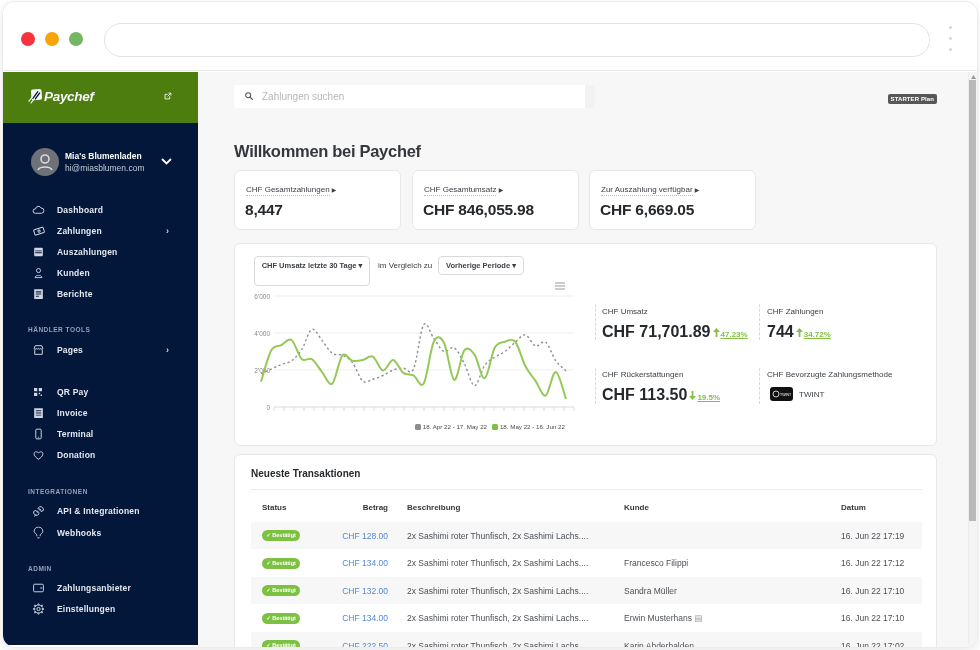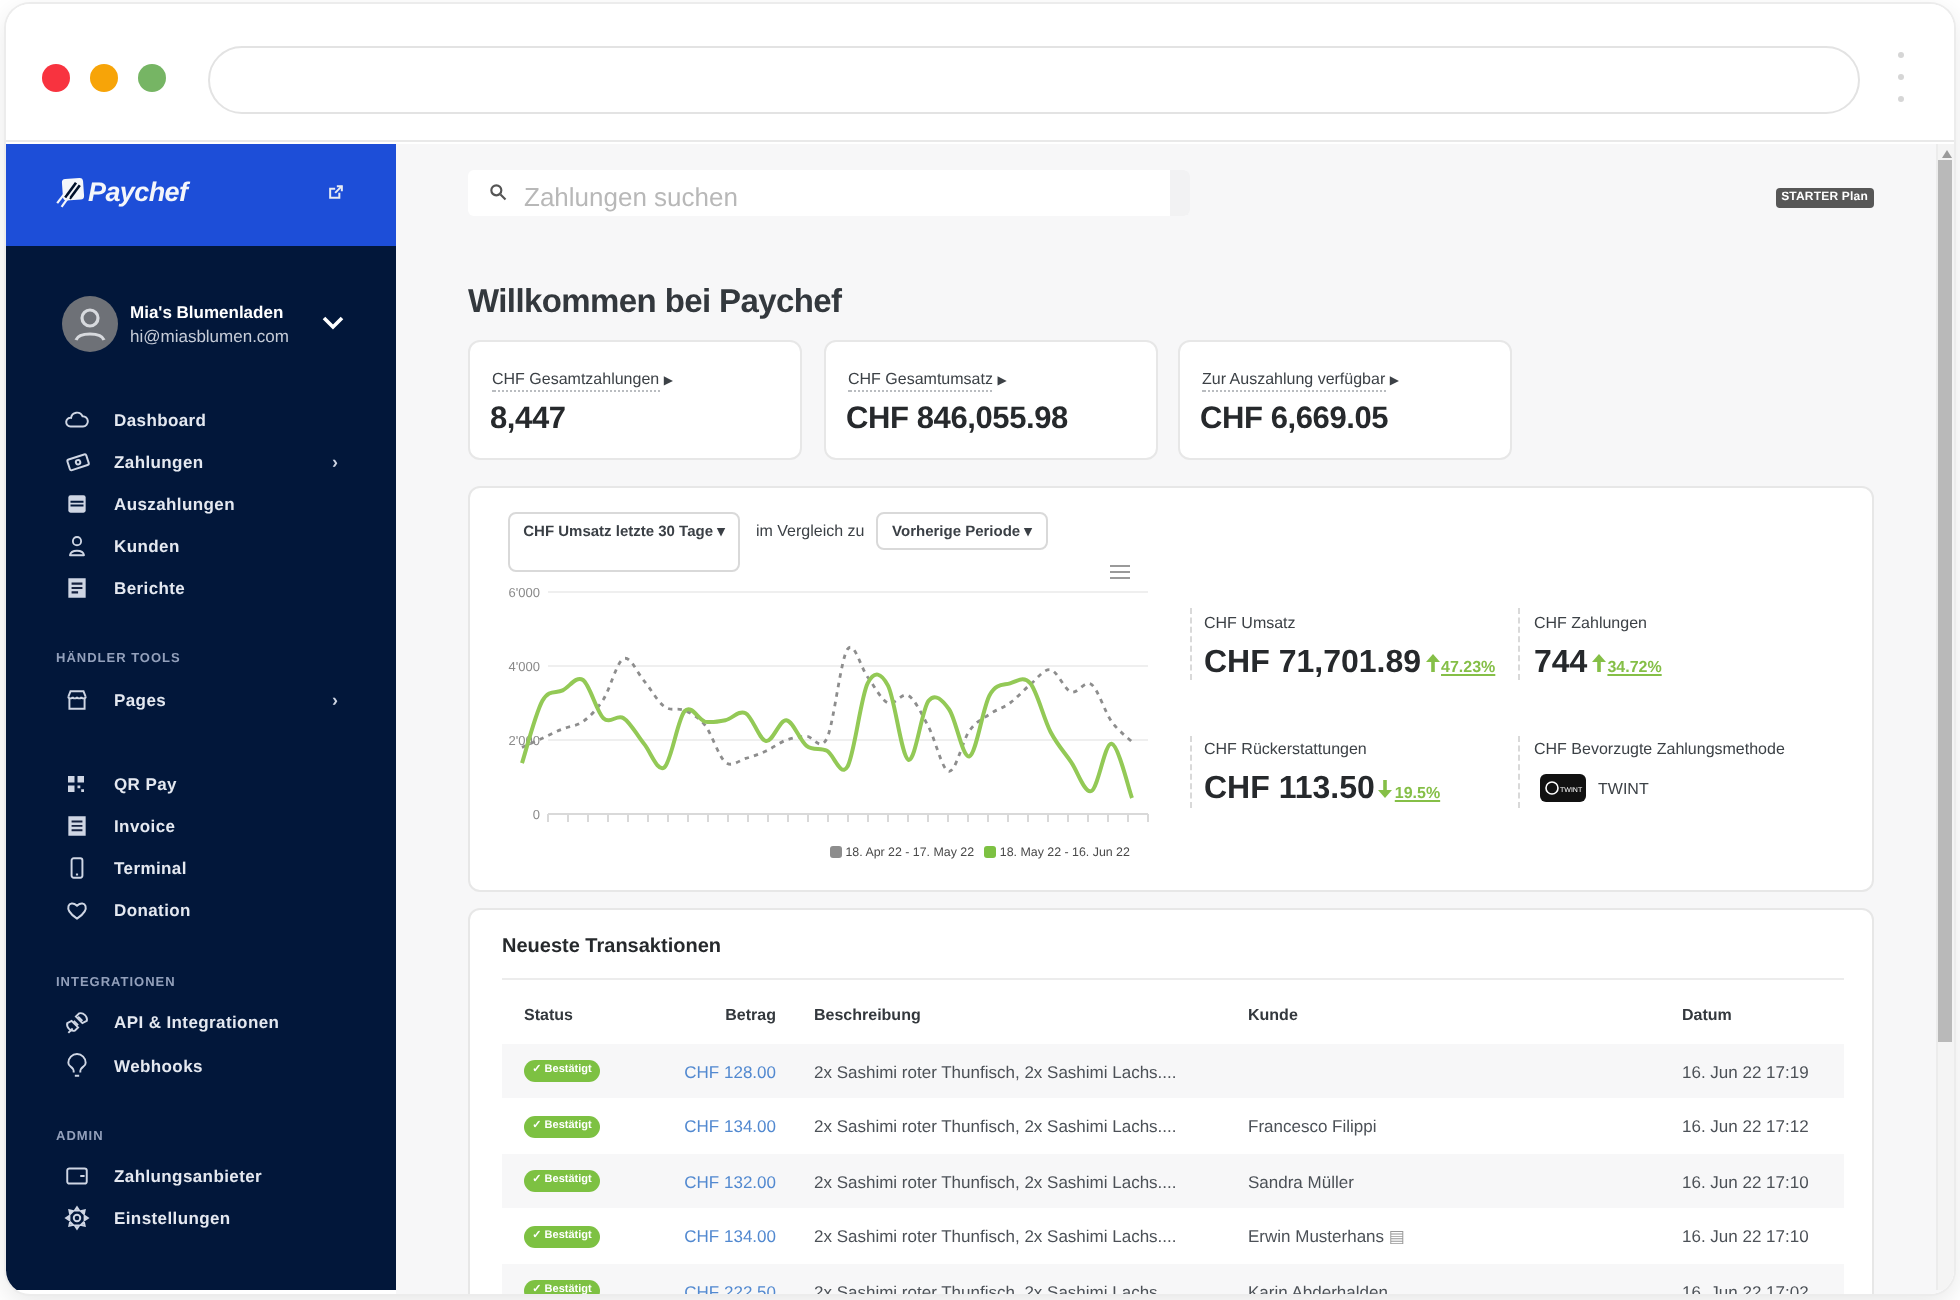--- a/index.html
+++ b/index.html
@@ -7,34 +7,34 @@
 .window { position:absolute; left:3px; top:2px; width:974px; height:645px; border-radius:12px; background:#ffffff; box-shadow:0 0 0 1px #ececec, 0 4px 14px rgba(0,0,0,0.10); overflow:hidden; }
 
 .chrome { position:absolute; left:0; top:0; width:100%; height:69px; background:#ffffff; border-bottom:1px solid #e9e9e9; }
 .dot { position:absolute; width:14px; height:14px; border-radius:50%; top:29.5px; }
 .urlbar { position:absolute; left:101px; top:20.5px; width:826px; height:34px; border:1px solid #e3e3e3; border-radius:17px; background:#fff; }
 .vdots { position:absolute; left:946px; top:24px; width:4px; }
 .vdot { width:3px; height:3px; border-radius:50%; background:#d6d6d6; margin-bottom:8px; }
 
 .app { position:absolute; left:0; top:70px; width:974px; height:573px; background:#f7f7f8; }
 .sidebar { position:absolute; left:0; top:0; width:195px; height:573px; background:#02173a; color:#e8ebf2; }
-.sb-head { position:absolute; left:0; top:0; width:195px; height:51px; background:#1d4ed8; }
+.sb-head { position:absolute; left:0; top:0; width:195px; height:51px; background:#4d7c0f; }
 .logo { position:absolute; left:24px; top:15px; }
 .sb-item { position:absolute; left:0; width:195px; height:21px; font-size:8.5px; font-weight:bold; color:#e4e8f0; }
 .sb-item .txt { position:absolute; left:54px; top:50%; transform:translateY(-50%); letter-spacing:0.2px; }
 .sb-item svg { position:absolute; left:29px; top:50%; transform:translateY(-50%); }
 .sb-sec { position:absolute; left:25px; font-size:6.5px; font-weight:bold; letter-spacing:0.5px; color:#93a0bb; }
 .chev-r { position:absolute; right:29px; top:50%; transform:translateY(-50%); font-size:9px; color:#cdd4e2; }
 .main { position:absolute; left:195px; top:0; width:779px; height:575px; background:#f7f7f8; }
 
 .sbar-track { position:absolute; right:0px; top:0; width:9px; height:573px; background:#f4f4f4; border-left:1px solid #ececec; }
 .sbar-thumb { position:absolute; right:1px; top:8px; width:7px; height:441px; background:#b9b9b9; }
 
 .search { position:absolute; left:36px; top:13px; width:361px; height:23px; background:#ffffff; border-radius:3px; }
-.search .ph { position:absolute; left:28px; top:6px; font-size:13px; color:#b8b8b8; }
+.search .ph { position:absolute; left:28px; top:6px; font-size:10px; color:#b8b8b8; }
 .plan { position:absolute; right:40px; top:22px; background:#575757; color:#fff; font-size:6px; font-weight:bold; padding:2px 3px; border-radius:2px; letter-spacing:0.1px; }
 h1 { position:absolute; left:36px; top:70px; font-size:16.5px; color:#33383d; letter-spacing:-0.3px; }
 
 .card { position:absolute; background:#fff; border:1px solid #e7e7e7; border-radius:6px; }
 .sc-label { position:absolute; left:11px; top:14px; font-size:8px; color:#3c4146; }
 .sc-label .u { border-bottom:1px dotted #b9bcc0; padding-bottom:1px; }
 .sc-label .arr { font-size:6px; }
 .sc-value { position:absolute; left:10px; top:29.5px; font-size:15.5px; font-weight:bold; color:#26292c; letter-spacing:-0.2px; }
 
 .drop { position:absolute; border:1px solid #d9d9d9; border-radius:4px; background:#fff; font-size:7.5px; font-weight:bold; color:#3a3f45; line-height:17px; text-align:center; }

